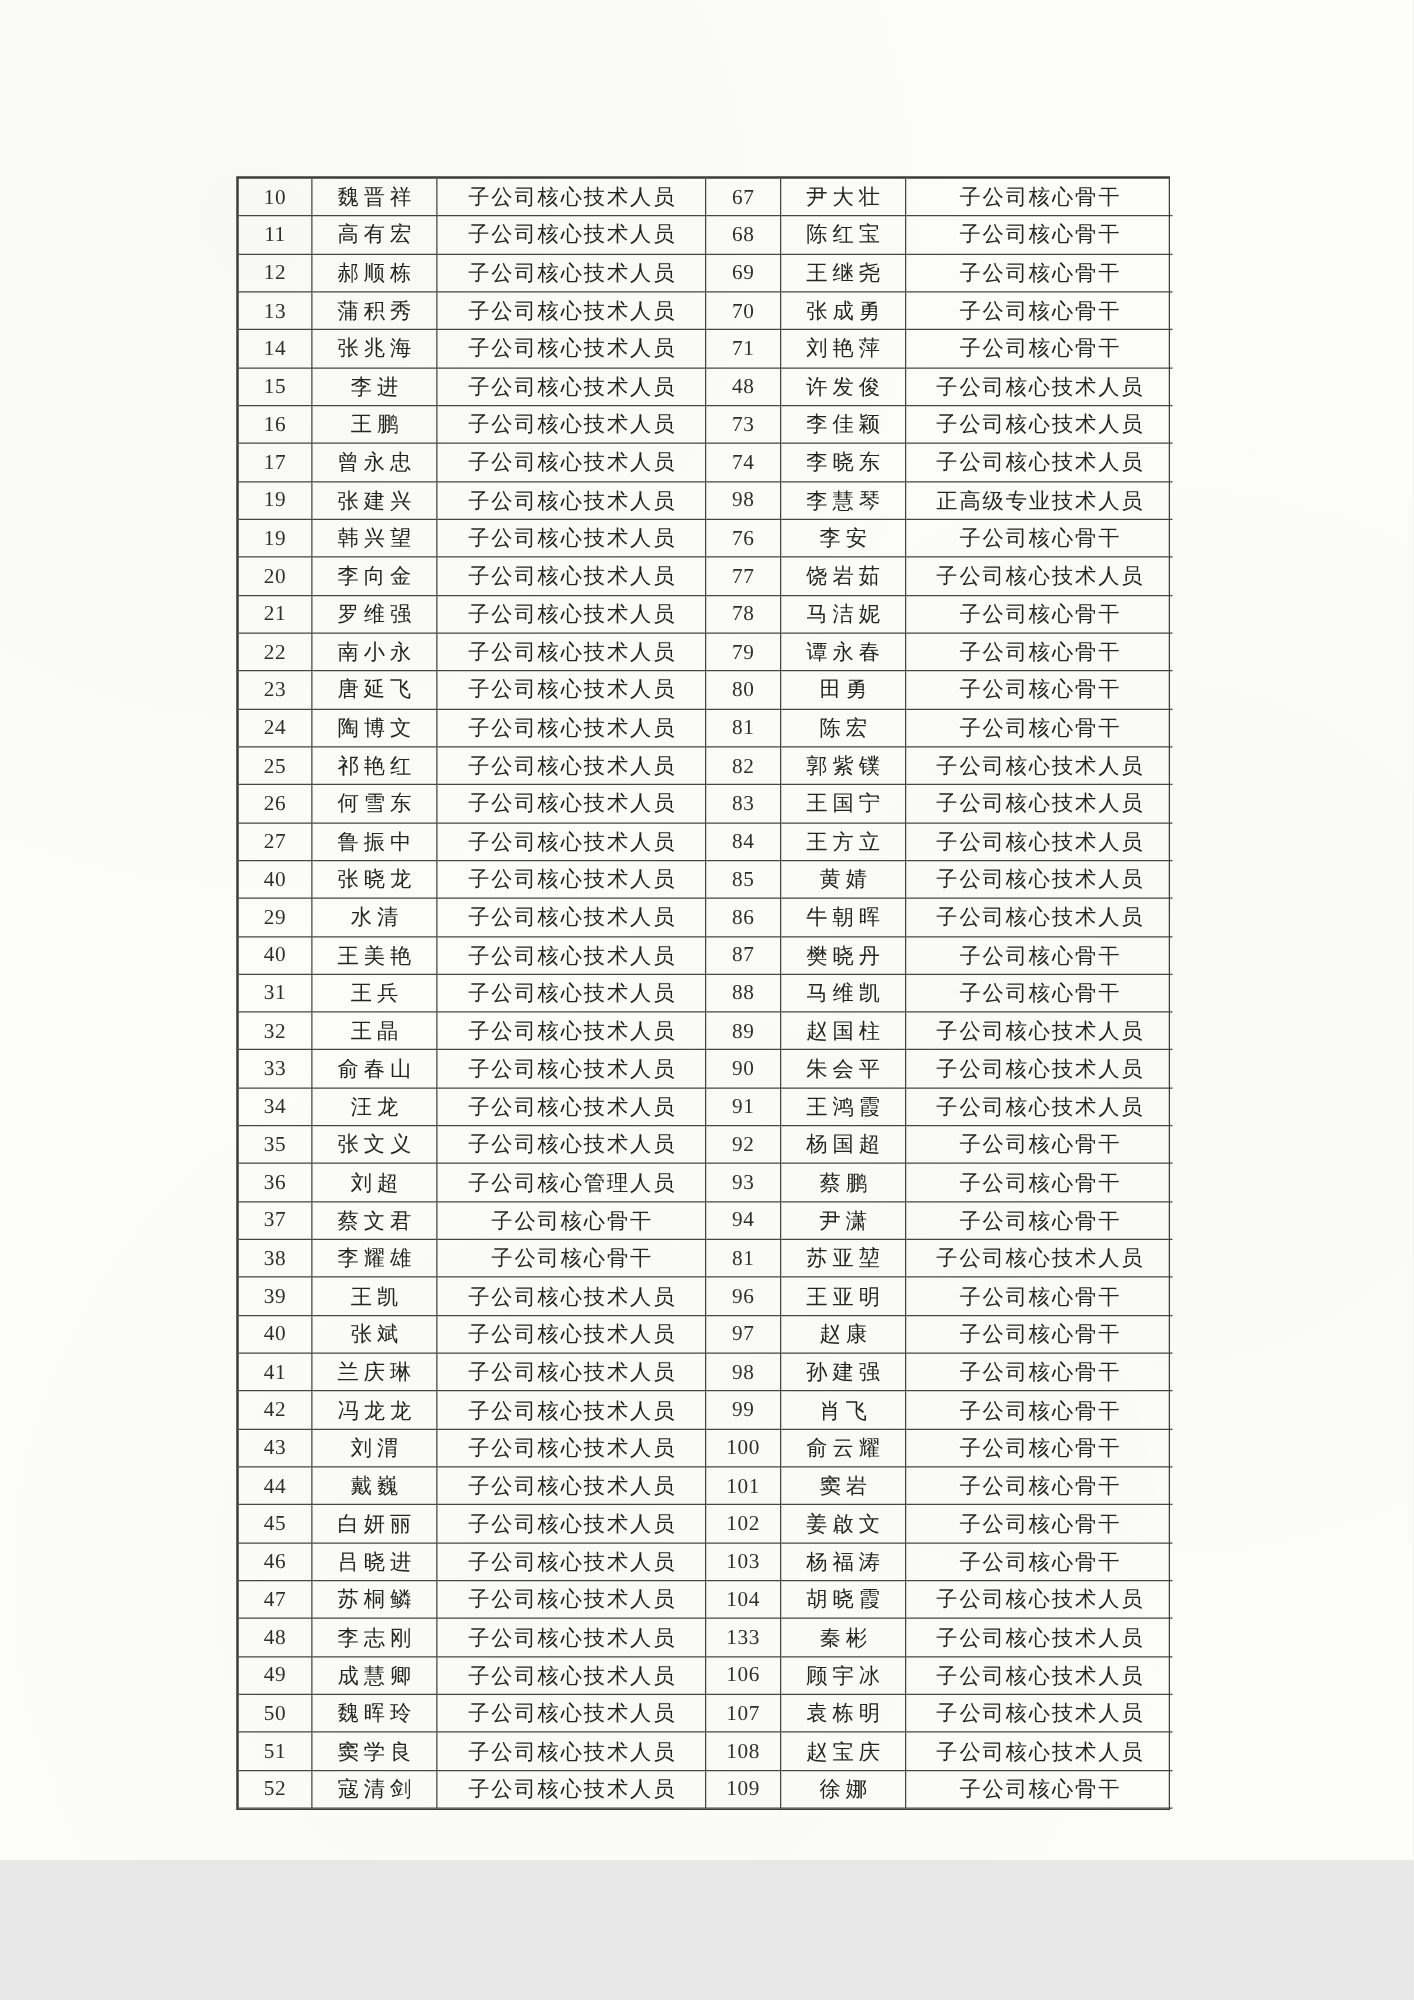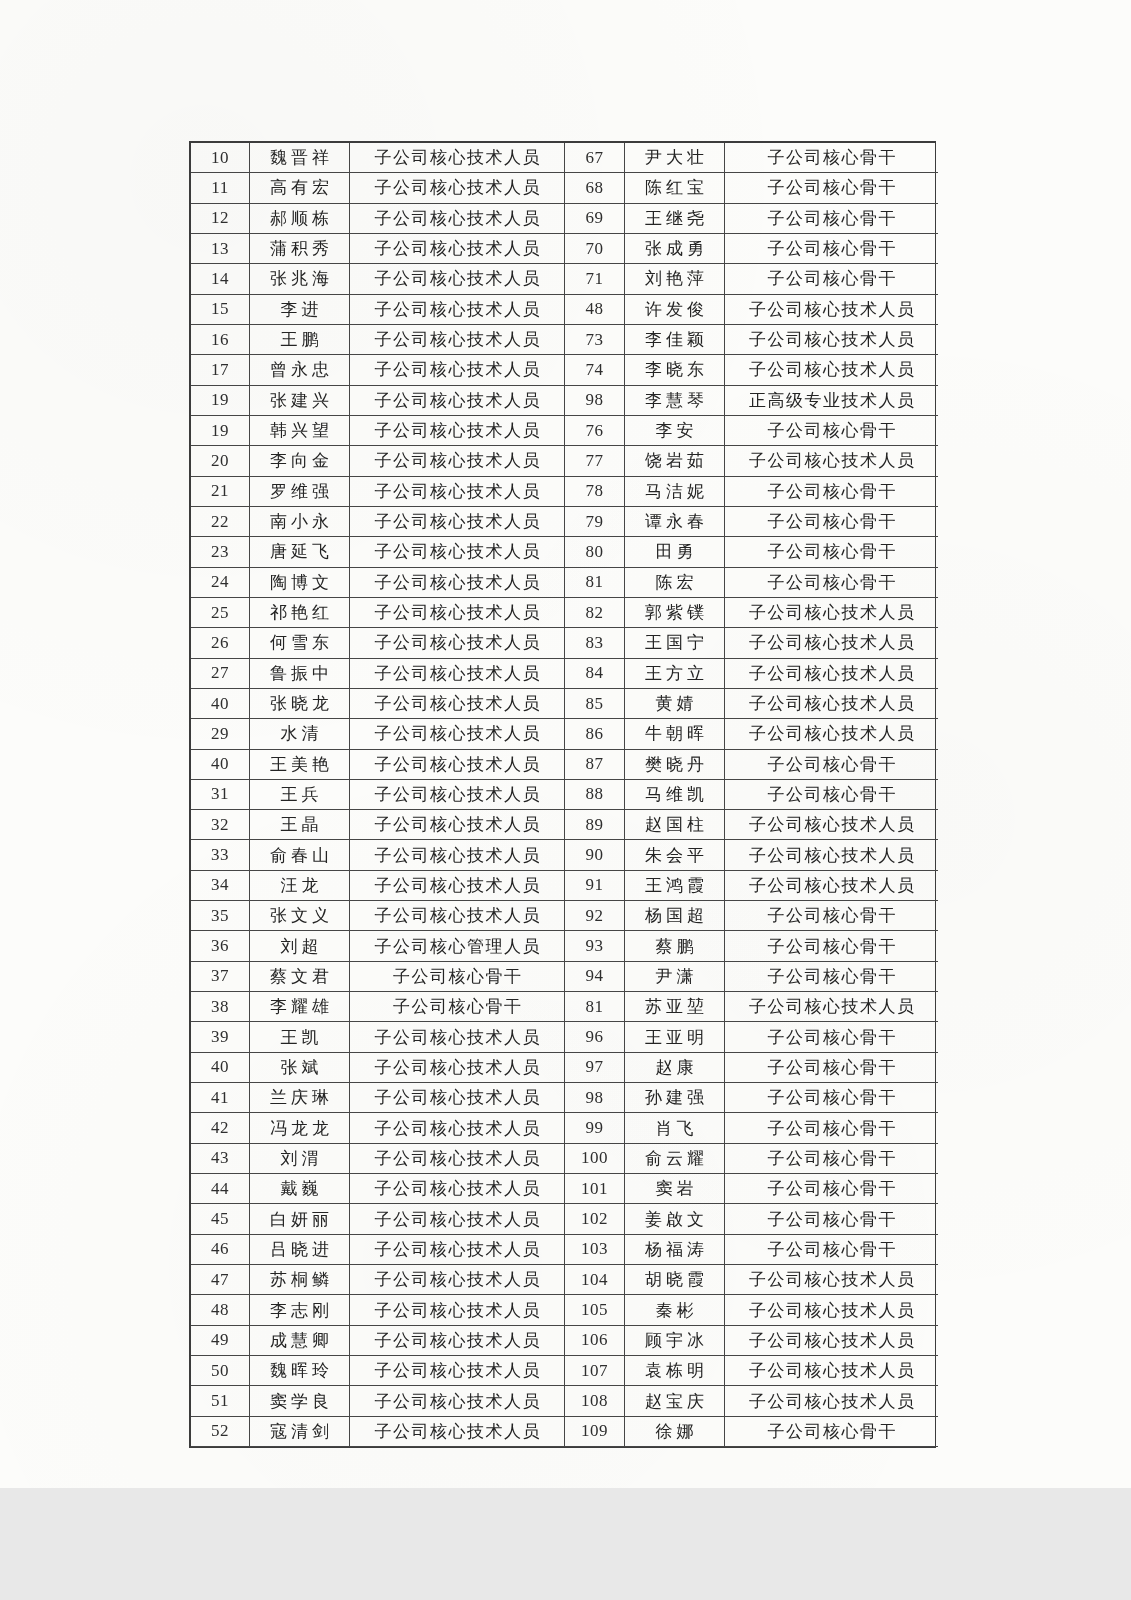--- a/index.html
+++ b/index.html
@@ -302,21 +302,21 @@
       <div class="cell c-role">子公司核心骨干</div>
       <div class="cell c-num">47</div>
       <div class="cell c-name">苏桐鳞</div>
       <div class="cell c-role">子公司核心技术人员</div>
       <div class="cell c-num">104</div>
       <div class="cell c-name">胡晓霞</div>
       <div class="cell c-role">子公司核心技术人员</div>
       <div class="cell c-num">48</div>
       <div class="cell c-name">李志刚</div>
       <div class="cell c-role">子公司核心技术人员</div>
-      <div class="cell c-num">105</div>
+      <div class="cell c-num">133</div>
       <div class="cell c-name">秦彬</div>
       <div class="cell c-role">子公司核心技术人员</div>
       <div class="cell c-num">49</div>
       <div class="cell c-name">成慧卿</div>
       <div class="cell c-role">子公司核心技术人员</div>
       <div class="cell c-num">106</div>
       <div class="cell c-name">顾宇冰</div>
       <div class="cell c-role">子公司核心技术人员</div>
       <div class="cell c-num">50</div>
       <div class="cell c-name">魏晖玲</div>

